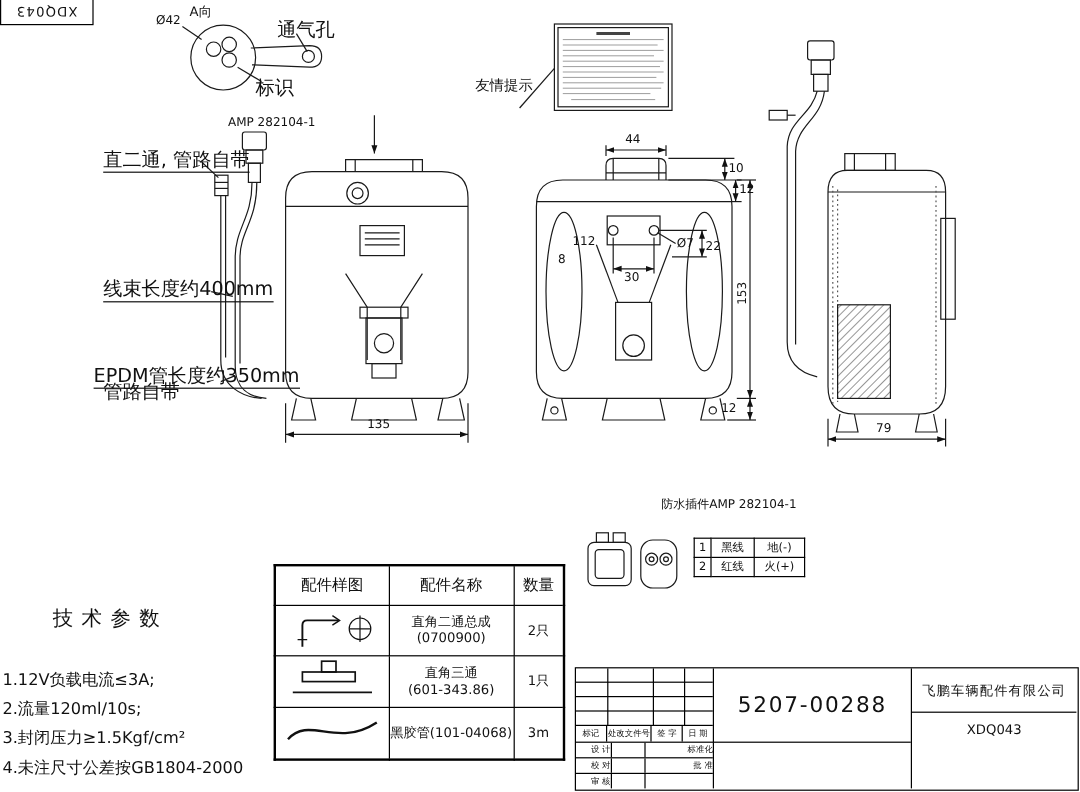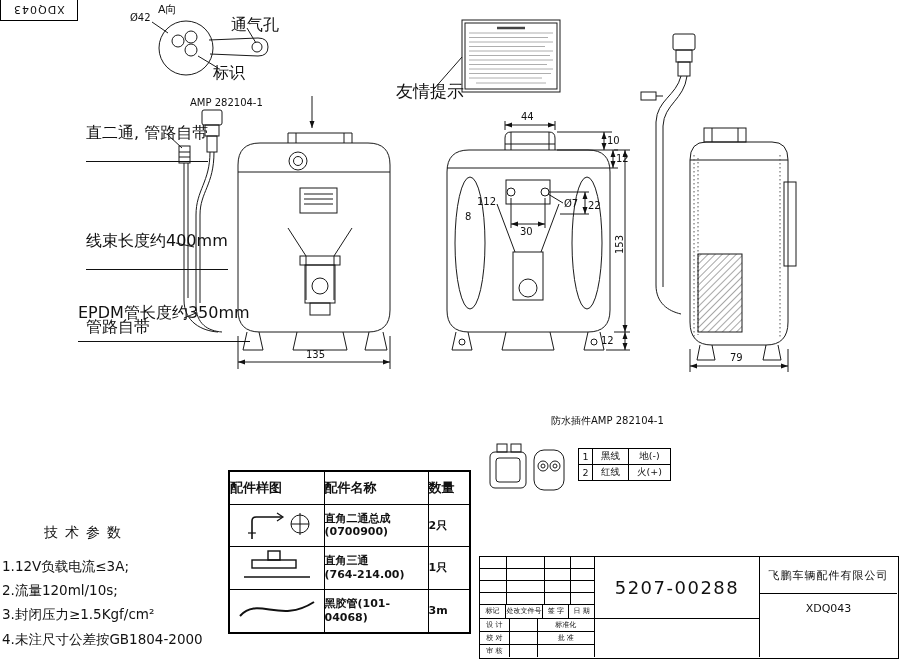--- a/index.html
+++ b/index.html
@@ -2,49 +2,49 @@
 <html><head>
 <meta charset="utf-8">
 <style>
   *{margin:0;padding:0;box-sizing:border-box}
   html,body{width:900px;height:660px}
   body{position:relative;background:#fff;color:#111;overflow:hidden;
        font-family:"DejaVu Sans","Liberation Sans",sans-serif}
   svg.linework{position:absolute;left:0;top:0}
   .lbl{position:absolute;white-space:nowrap;font-size:16px;line-height:1.15}
   .dim{font-size:10px}
-  .ul{border-bottom:1px solid #111;padding-bottom:19px}
+  .ul{border-bottom:1px solid #111;padding-bottom:1px}
   .rot{transform:rotate(-90deg);transform-origin:0 0}
   .stamp-box{position:absolute;left:0;top:-3px;width:78px;height:24px;border:1px solid #000;
              display:flex;align-items:center;justify-content:center;background:#fff}
   .stamp-text{transform:rotate(180deg);font-size:11px;letter-spacing:1px}
-  .tech-title{position:absolute;left:44px;top:524px;font-size:14px;letter-spacing:7px}
+  .tech-title{position:absolute;left:44px;top:504px;font-size:17px;letter-spacing:7px}
   .tech-item{position:absolute;left:2px;font-size:13.5px;white-space:nowrap}
   
   table.parts{position:absolute;left:228px;top:470px;border-collapse:collapse;background:#fff;border:2px solid #000}
-  .parts th,.parts td{border:1.2px solid #000;text-align:left;vertical-align:middle;padding:0;font-weight:bold}
+  .parts th,.parts td{border:1.2px solid #000;text-align:center;vertical-align:middle;padding:0;font-weight:normal}
   .parts th{font-size:13px;height:33px}
   .parts td{font-size:11px;height:40px;line-height:1.25}
   .parts .c1{width:95px}.parts .c2{width:104px}.parts .c3{width:42px}
   
   table.pins{position:absolute;left:578px;top:448px;border-collapse:collapse;background:#fff}
   .pins td{border:1px solid #000;font-size:9.5px;text-align:center;height:16px;padding:0 2px}
   .pins .p1{width:14px}.pins .p2{width:36px}.pins .p3{width:42px}
   
   .tb{position:absolute;left:479px;top:556px;width:420px;height:103px;border:1.5px solid #000;font-size:7px;background:#fff}
   .tb-revgrid{position:absolute;left:0;top:0;width:115px;height:48px;border-right:1px solid #000}
   .rg-row{height:12px;border-bottom:1px solid #000}
   .rg-v{position:absolute;top:0;height:48px;border-left:1px solid #000}
   .tb-revlabels{position:absolute;left:0;top:48px;width:115px;height:14px;display:flex;border-right:1px solid #000;border-bottom:1px solid #000}
   .tb-revlabels span{display:block;border-right:1px solid #000;text-align:center;line-height:13px;overflow:hidden}
   .tb-revlabels span:last-child{border-right:none}
   .tb-sig{position:absolute;left:0;top:62px;width:115px;height:38px;border-right:1px solid #000}
   .sig-row{display:flex;height:13px;border-bottom:1px solid #000}
   .sig-row.last{height:12px;border-bottom:none}
-  .sig-row span{display:block;border-right:1px solid #000;text-align:center;line-height:12px}
+  .sig-row span{display:block;border-right:1px solid #000;text-align:right;line-height:12px}
   .sig-row .s1{width:30px}.sig-row .s2{width:28px}.sig-row .s3{width:57px;border-right:none}
   .tb-num{position:absolute;left:115px;top:0;width:164px;height:62px;border-bottom:1px solid #000;
           display:flex;align-items:center;justify-content:center;font-size:18px;letter-spacing:1.5px}
   .tb-stamp{position:absolute;left:115px;top:62px;width:164px;height:38px}
   .st-row{display:flex;height:14px;border-bottom:1px solid #000}
   .st-row.mid{height:12px}
   .st-row.last{height:12px;border-bottom:none}
   .st-row span{display:block;border-right:1px solid #000;text-align:center;line-height:13px}
   .st-row .t1{width:78px}.st-row .t2{width:43px}.st-row .t3{width:43px;border-right:none}
   .st-row .t3.scale{font-size:8px}
@@ -232,21 +232,21 @@
 
 <div class="lbl" style="left:158px;top:4px;font-size:11px">A向</div>
 <div class="lbl dim" style="left:130px;top:12px">Ø42</div>
 <div class="lbl" style="left:231px;top:16px">通气孔</div>
 <div class="lbl" style="left:213px;top:64px">标识</div>
 <div class="lbl" style="left:190px;top:97px;font-size:10px">AMP 282104-1</div>
 <div class="lbl ul" style="left:86px;top:124px">直二通, 管路自带</div>
 <div class="lbl ul" style="left:86px;top:232px">线束长度约400mm</div>
 <div class="lbl ul" style="left:78px;top:304px">EPDM管长度约350mm</div>
 <div class="lbl" style="left:86px;top:318px">管路自带</div>
-<div class="lbl" style="left:396px;top:82px;font-size:17px">友情提示</div>
+<div class="lbl" style="left:396px;top:65px;font-size:12px">友情提示</div>
 
 <div class="lbl dim" style="left:306px;top:349px">135</div>
 <div class="lbl dim" style="left:521px;top:111px">44</div>
 <div class="lbl dim" style="left:607px;top:135px">10</div>
 <div class="lbl dim" style="left:616px;top:153px">12</div>
 <div class="lbl dim" style="left:564px;top:198px">Ø7</div>
 <div class="lbl dim" style="left:588px;top:200px">22</div>
 <div class="lbl dim" style="left:477px;top:196px">112</div>
 <div class="lbl dim" style="left:465px;top:211px">8</div>
 <div class="lbl dim" style="left:520px;top:226px">30</div>
@@ -304,21 +304,21 @@
       <svg width="93" height="38">
         <g stroke="#111" fill="none" stroke-width="1.4">
           <rect x="38" y="4" width="12" height="9"></rect>
           <rect x="22" y="13" width="44" height="8"></rect>
           <line x1="14" y1="30" x2="80" y2="30"></line>
         </g>
       </svg>
     </td>
     <td class="c2">
       <div>直角三通</div>
-      <div>(764-214.00)</div>
+      <div>(601-343.86)</div>
     </td>
     <td class="c3">1只</td>
   </tr>
   <tr>
     <td class="c1">
       <svg width="93" height="38">
         <path d="M10,26 C28,6 50,34 84,12" stroke="#111" fill="none" stroke-width="2"></path>
       </svg>
     </td>
     <td class="c2">

